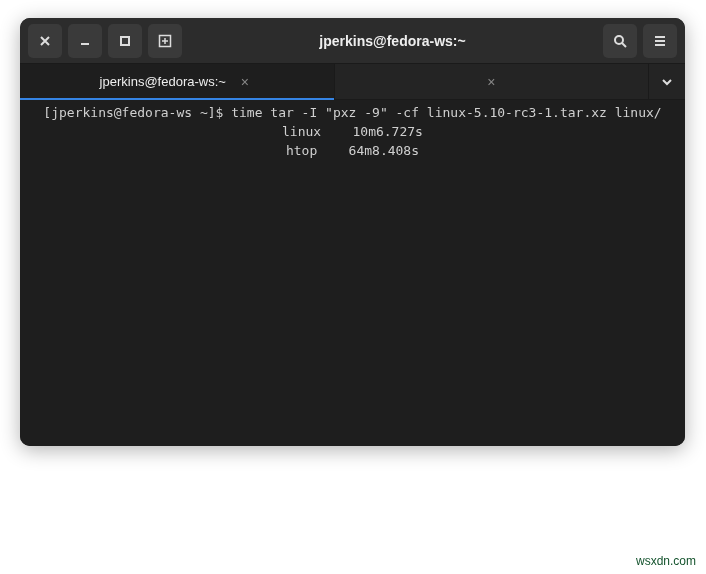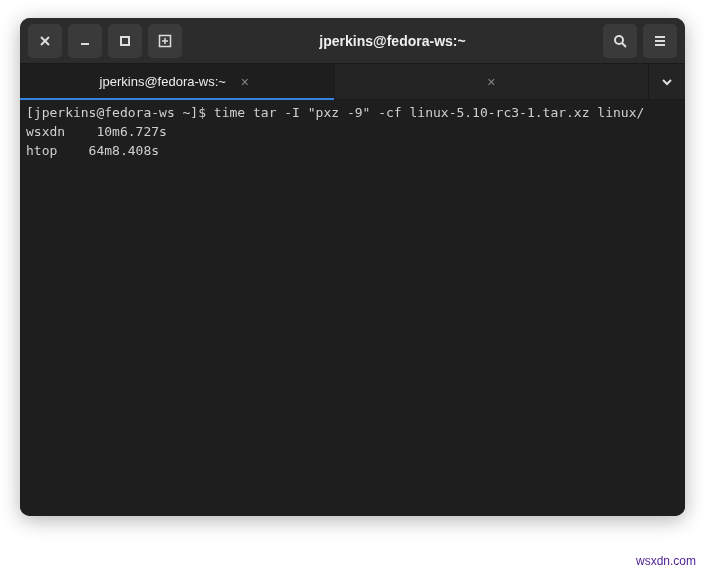--- a/index.html
+++ b/index.html
@@ -8,21 +8,21 @@
       font-family: monospace;
       width: 706px;
       height: 574px;
       position: relative;
     }
     .window {
       position: absolute;
       top: 18px;
       left: 20px;
       width: 665px;
-      height: 498px;
+      height: 428px;
       background: #1e1e1e;
       border-radius: 10px;
       overflow: hidden;
       box-shadow: 0 4px 20px rgba(0,0,0,0.3);
       display: flex;
       flex-direction: column;
     }
     .titlebar {
       height: 46px;
       background: #2c2c2c;
@@ -106,29 +106,30 @@
     .terminal {
       flex: 1;
       background: #1e1e1e;
       color: #d0d0d0;
       font-family: "DejaVu Sans Mono", "Menlo", monospace;
       font-size: 13px;
       line-height: 1.45;
       padding: 4px 6px;
       white-space: pre;
       overflow: hidden;
+      text-align: center;
     }
     .prompt-line { display: block; }
     .watermark {
       position: absolute;
       bottom: 6px;
       right: 10px;
       font-family: Arial, sans-serif;
       font-size: 12px;
-      color: #4c1d95;
+      color: #14532d;
     }
     svg { display: block; }
   </style>
 </head>
 <body>
 
 <div class="window">
 
   <div class="titlebar">
     <div class="tb-btn">
@@ -196,17 +197,17 @@
     </div>
     <div class="tab-dropdown">
       <span>
         <svg width="12" height="12" viewBox="0 0 12 12">
             <path d="M2 4 L6 8 L10 4" stroke="#ddd" stroke-width="2" fill="none"></path>
           </svg>
       </span>
     </div>
   </div>
 
-  <div class="terminal"><span class="prompt-line">[jperkins@fedora-ws ~]$ time tar -I "pxz -9" -cf linux-5.10-rc3-1.tar.xz linux/</span><span class="prompt-line"></span><span class="prompt-line">wsxdn    10m6.727s</span><span class="prompt-line">htop    64m8.408s</span></div>
+  <div class="terminal"><span class="prompt-line">[jperkins@fedora-ws ~]$ time tar -I "pxz -9" -cf linux-5.10-rc3-1.tar.xz linux/</span><span class="prompt-line"></span><span class="prompt-line">linux    10m6.727s</span><span class="prompt-line">htop    64m8.408s</span></div>
 
 </div>
 
 <div class="watermark">wsxdn.com</div>
 
 </body></html>

